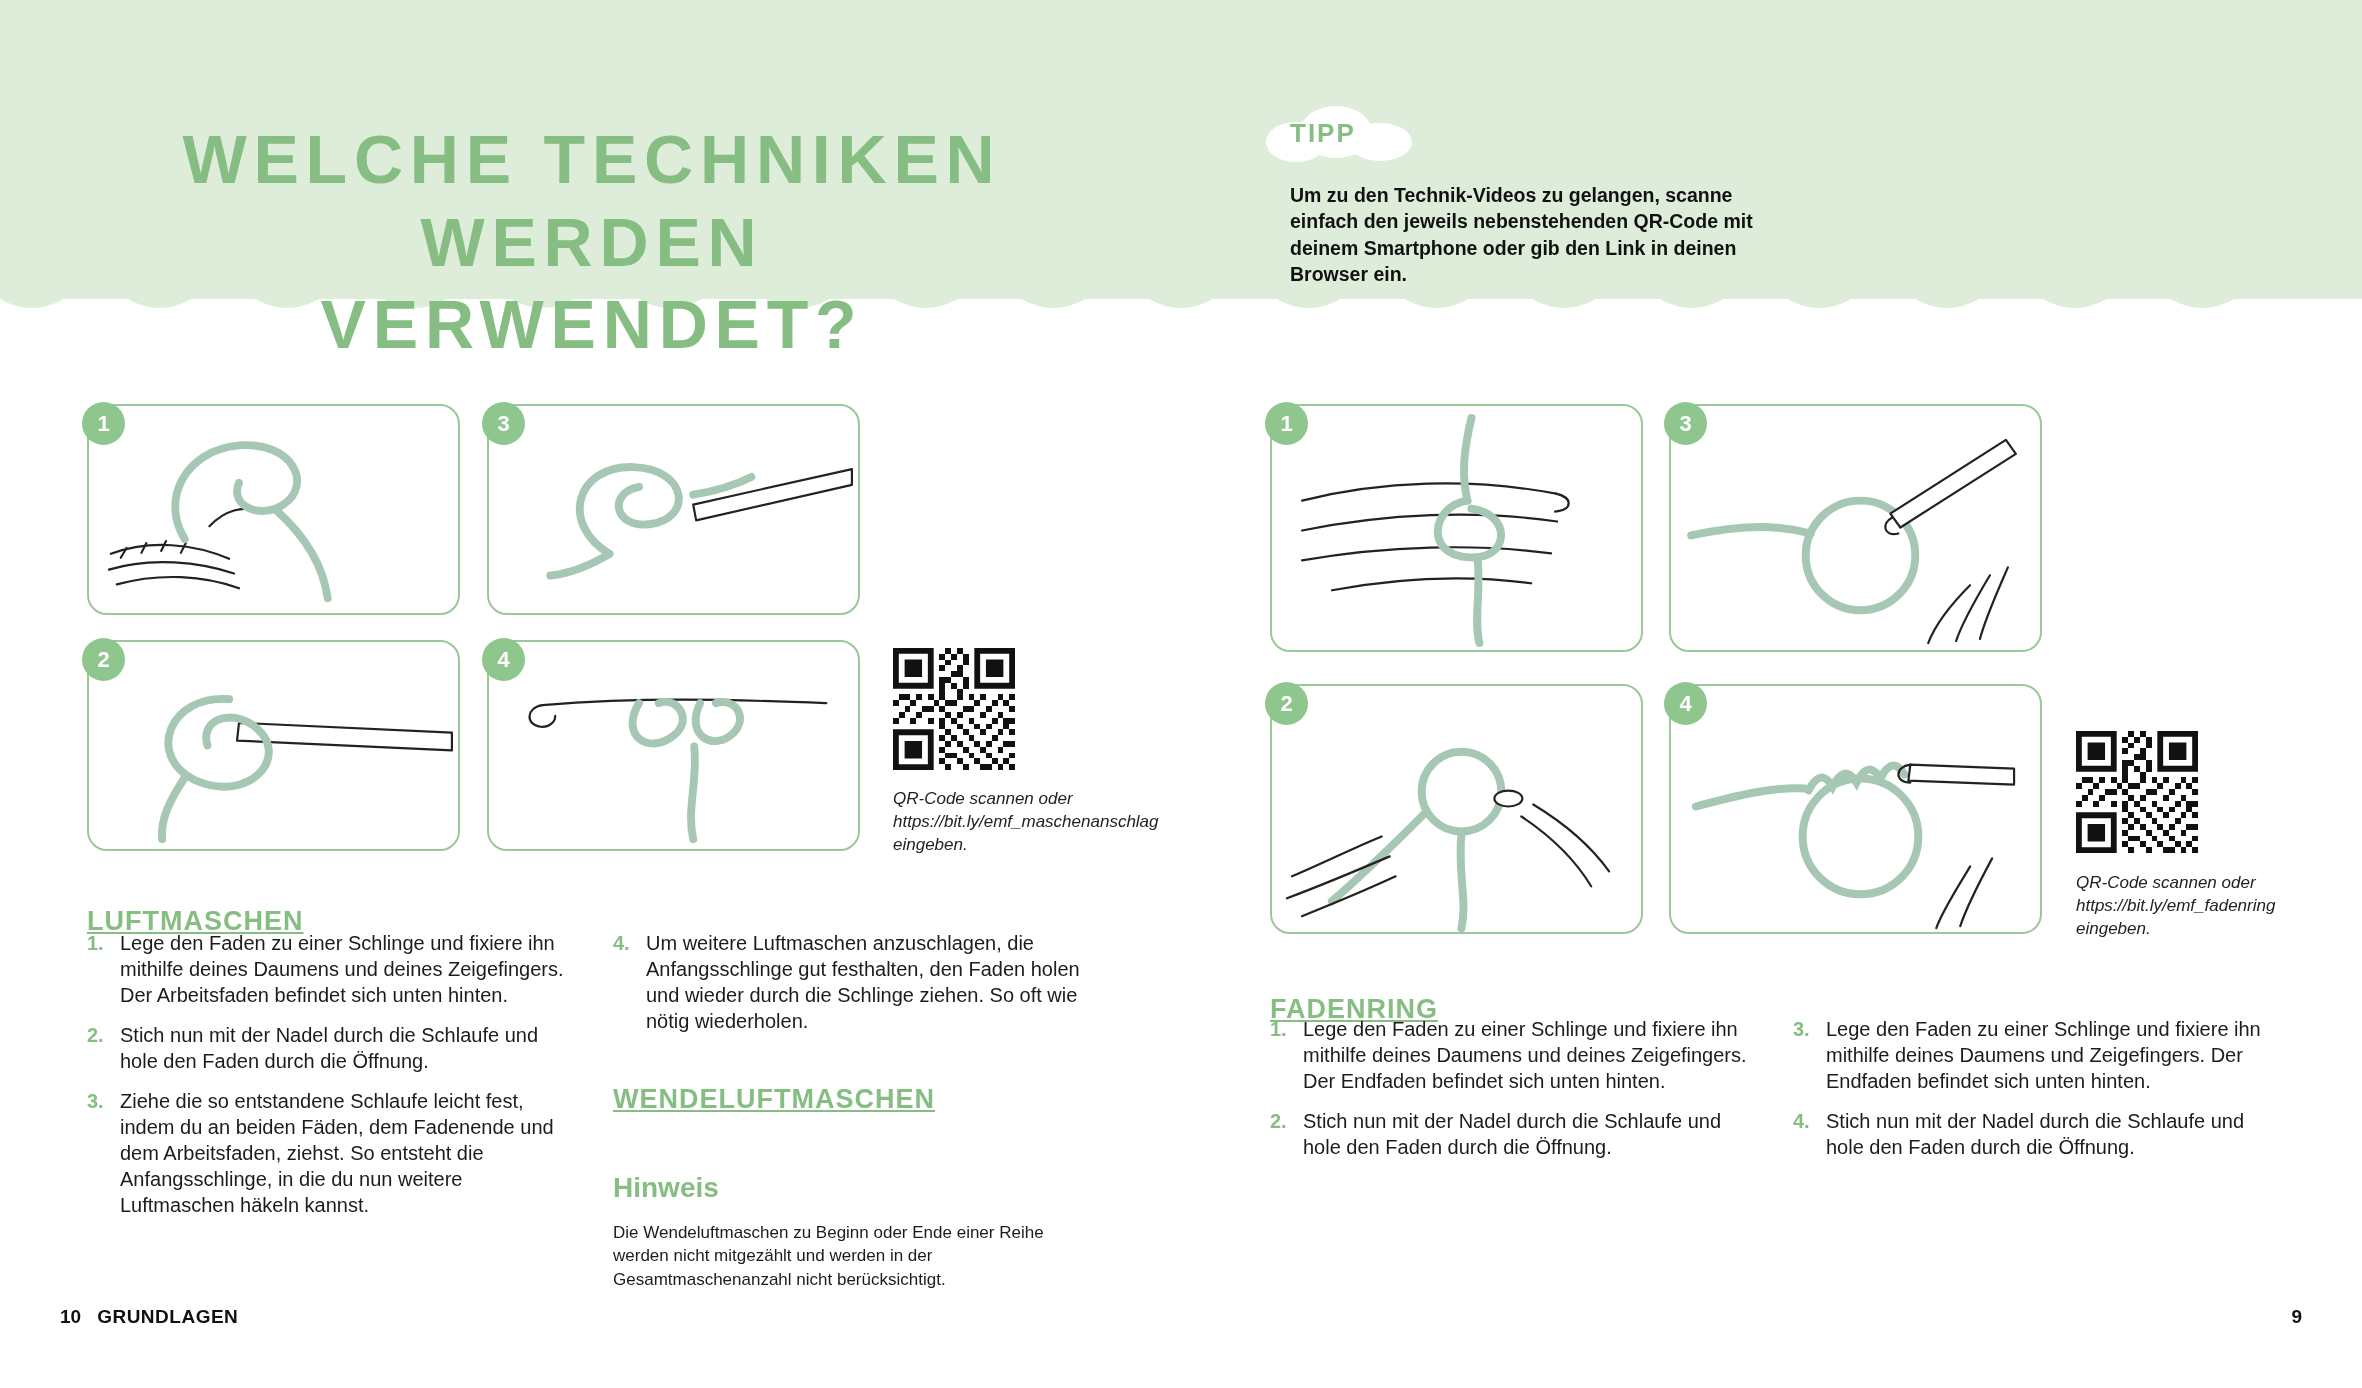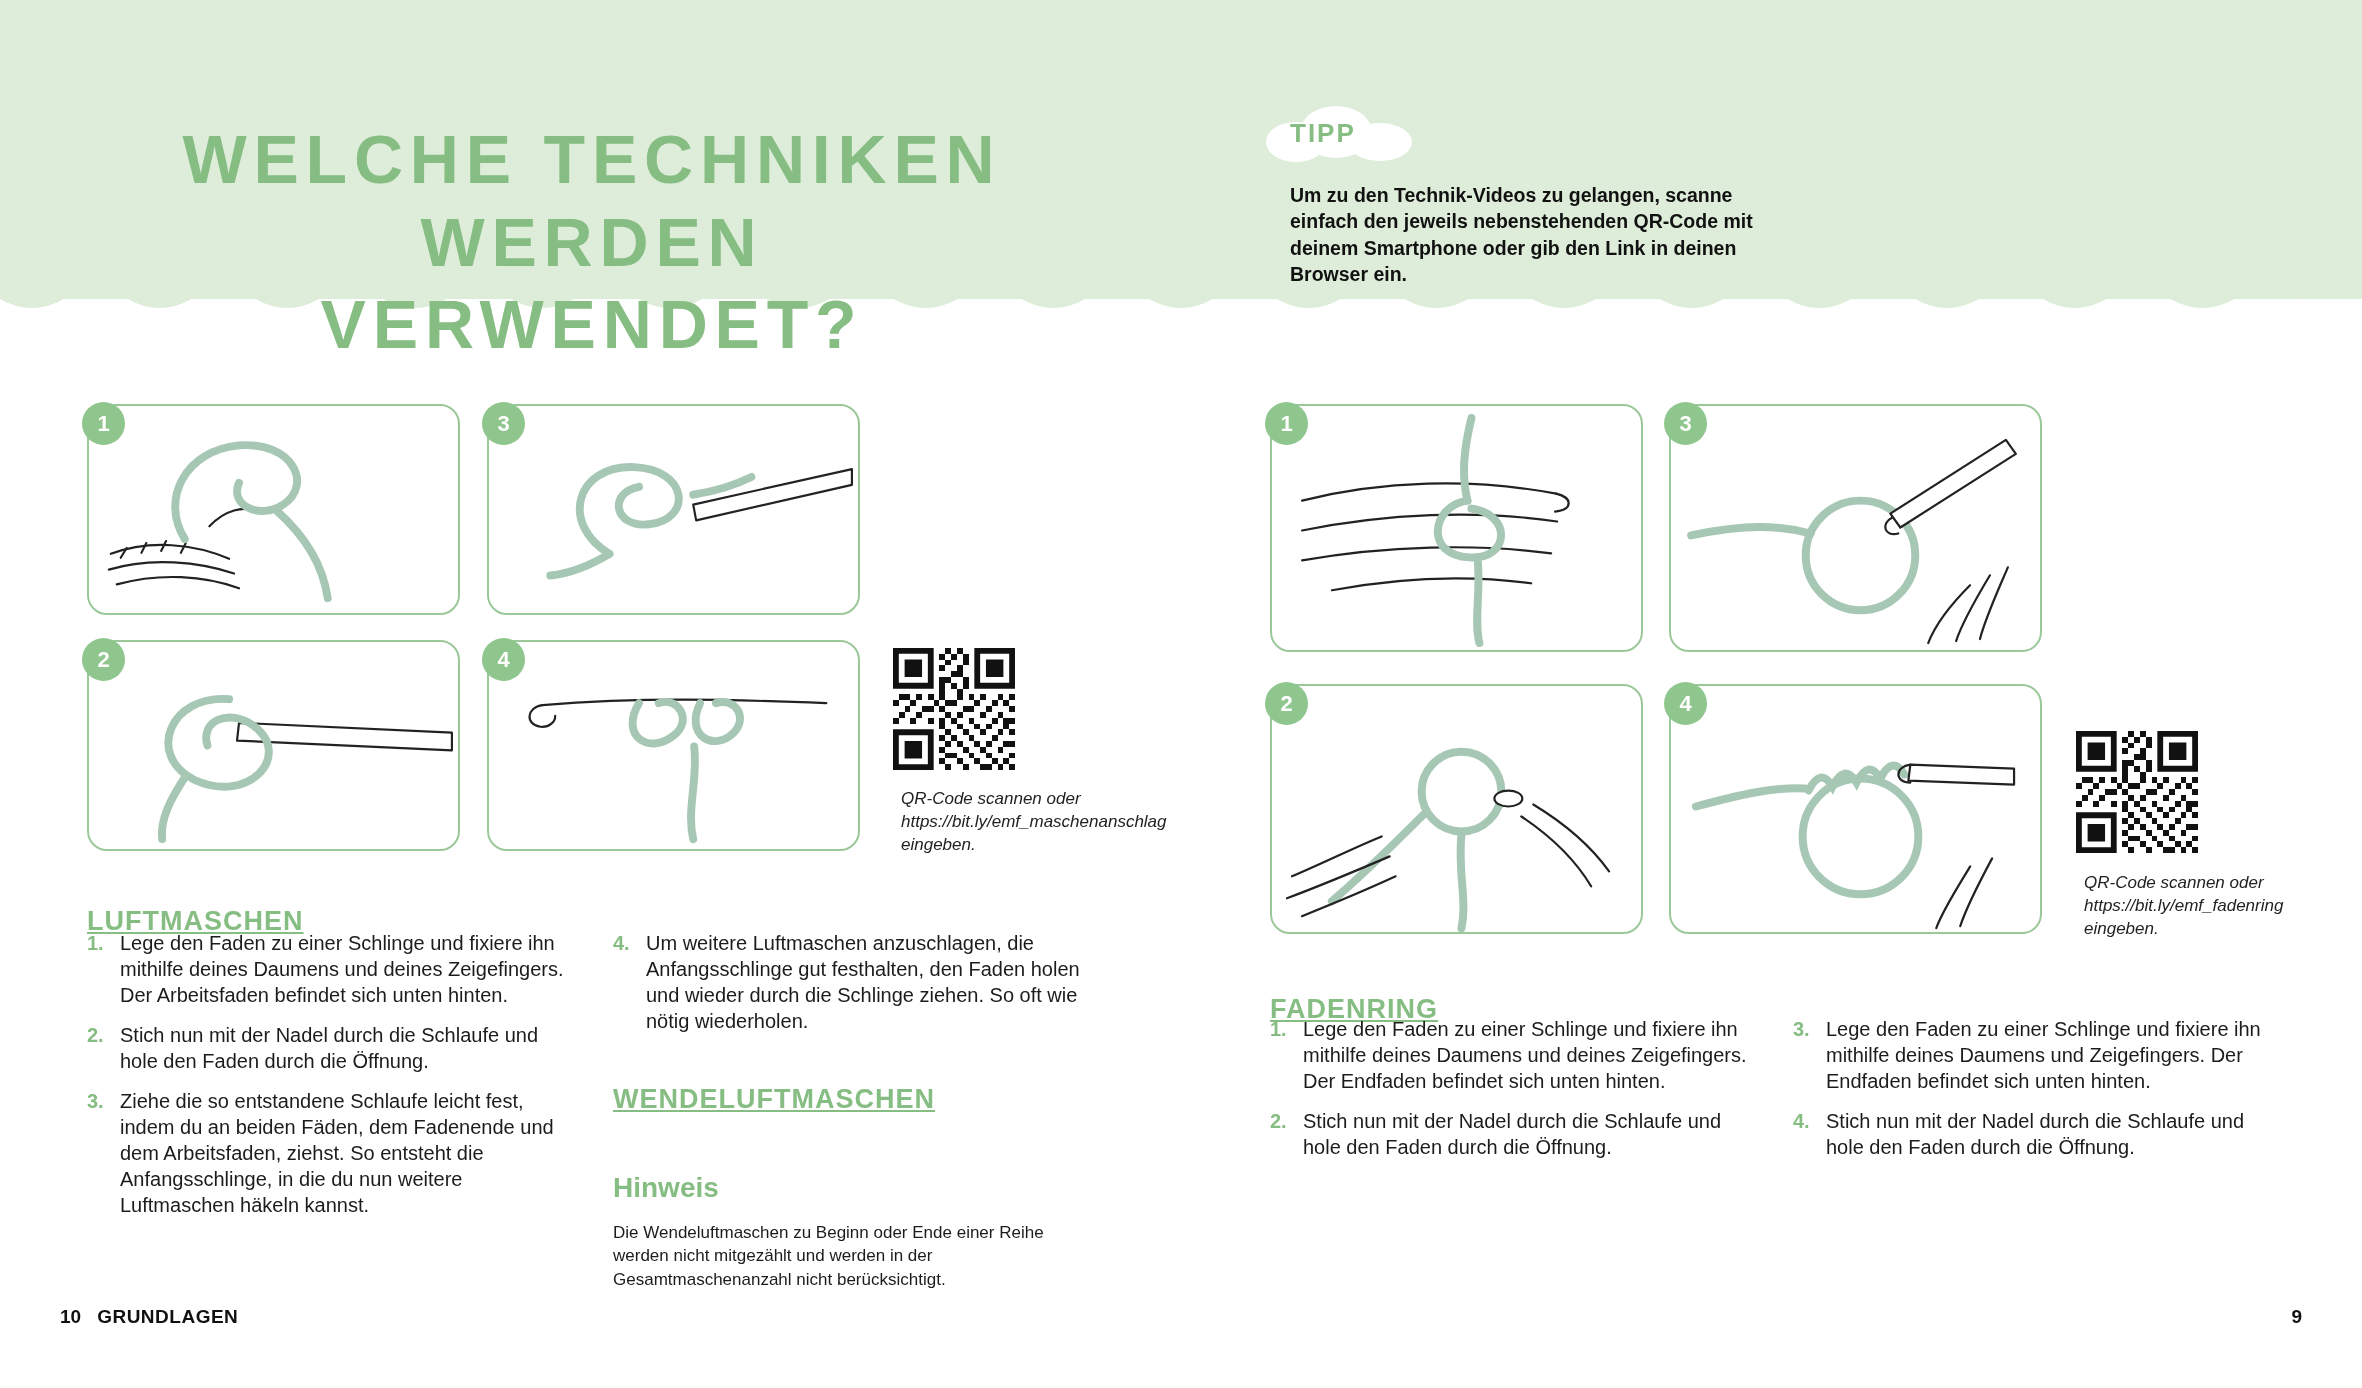--- a/index.html
+++ b/index.html
@@ -34,21 +34,21 @@
     background:#8FC68D;color:#fff;font-weight:bold;font-size:22px;
     display:flex;align-items:center;justify-content:center;
   }
   .yarn{fill:none;stroke:#A6C7B3;stroke-width:8;stroke-linecap:round;}
   .ink{fill:none;stroke:#222;stroke-width:2.2;stroke-linecap:round;}
   .rod{fill:#fff;stroke:#222;stroke-width:2.2;stroke-linejoin:round;}
   
   .qr{position:absolute;width:122px;height:122px;}
   .qr svg{width:100%;height:100%;display:block;}
   .qr-caption{position:absolute;font-size:17px;font-style:italic;line-height:1.35;color:#222;}
-  .qr-caption span{display:block;margin-left:8px;}
+  .qr-caption span{display:block;}
   
   .sec-title{position:absolute;color:#86BD82;font-weight:bold;font-size:27px;letter-spacing:1px;text-decoration:underline;}
   .col{position:absolute;font-size:20px;line-height:1.3;}
   .step{display:flex;margin-bottom:14px;}
   .step .num{flex:0 0 33px;color:#86BD82;font-weight:bold;}
   .step .txt{flex:1;}
   .plain{position:absolute;font-size:20px;line-height:1.3;}
   .note-label{position:absolute;color:#86BD82;font-weight:bold;font-size:28px;}
   .note-text{position:absolute;font-size:17px;line-height:1.38;}
   .footer{position:absolute;top:1306px;font-size:19px;font-weight:bold;color:#111;}

